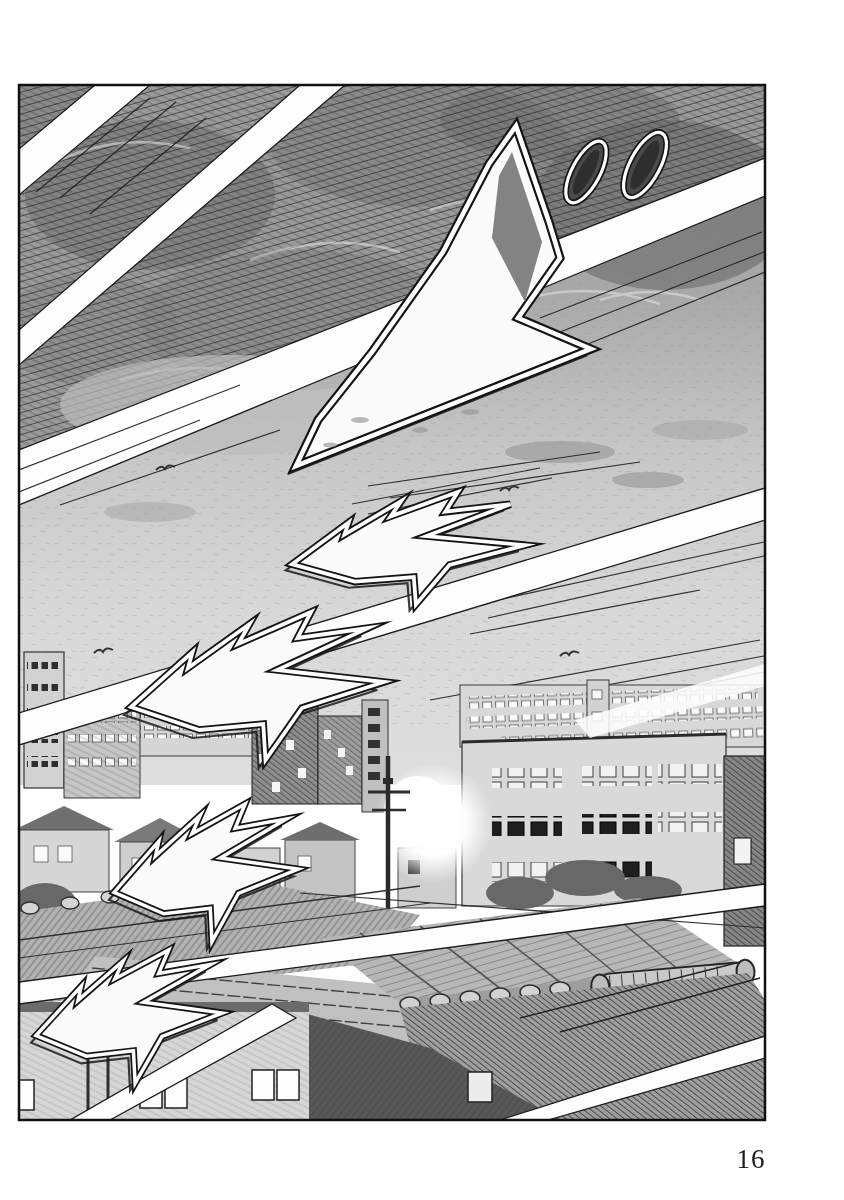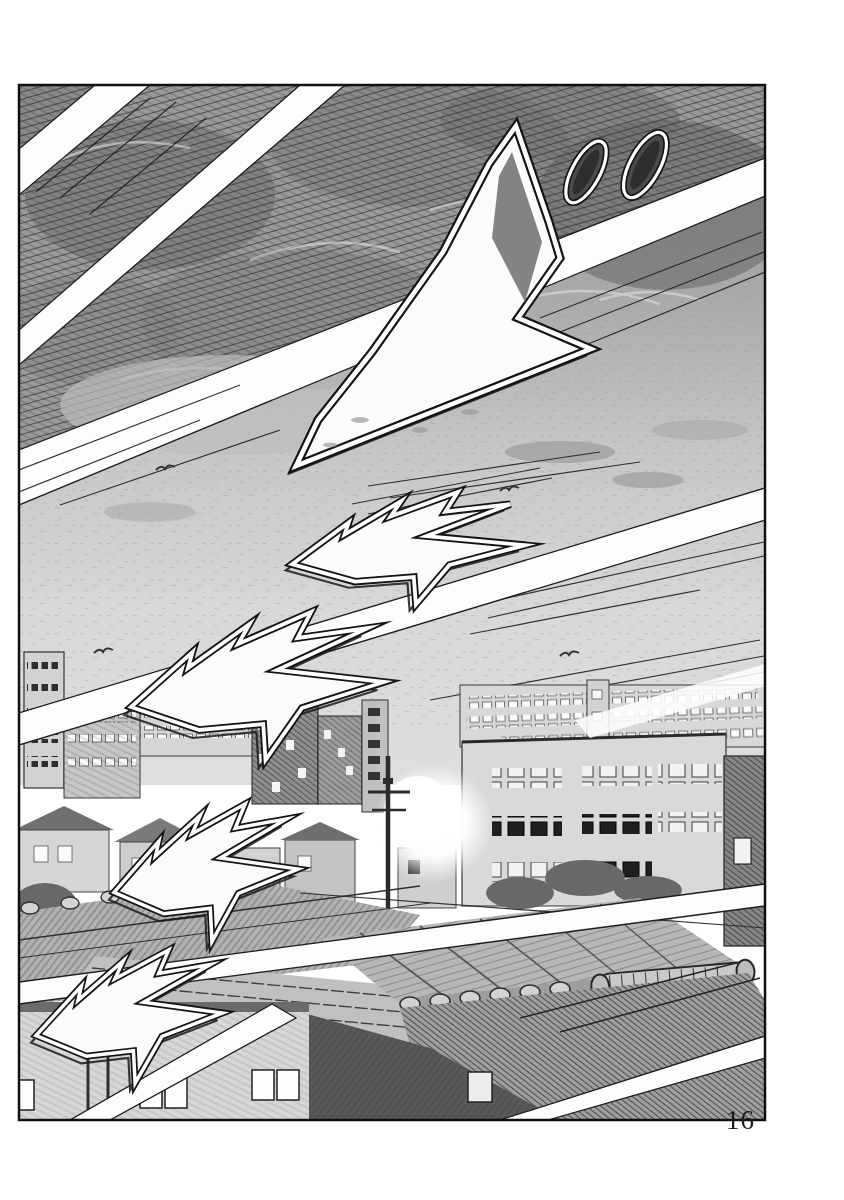--- a/index.html
+++ b/index.html
@@ -1,19 +1,19 @@
 <!DOCTYPE html>
 <html style="--paper: #ffffff; --ink: #1c1c1c; --sky-dark: #8f8f8f; --sky-light: #d9d9d9; --tone-mid: #bdbdbd;"><head>
 <meta charset="utf-8">
 <style>
   html,body{margin:0;padding:0;background:#ffffff;}
   .sheet{position:relative;width:844px;height:1200px;background:var(--paper,#ffffff);overflow:hidden;
          font-family:"Liberation Serif", serif;}
   .art{position:absolute;left:0;top:0;}
-  .page-number{position:absolute;left:726px;top:1105px;width:50px;
+  .page-number{position:absolute;left:726px;top:1144px;width:50px;text-align:center;
                font-size:27px;color:var(--ink,#1c1c1c);letter-spacing:1px;}
 </style>
 </head>
 <body>
 
 <div class="sheet">
 <svg class="art" width="844" height="1200" viewBox="0 0 844 1200">
   <defs>
     <clipPath id="panelClip">
           <rect x="19" y="85" width="746" height="1035"></rect>

